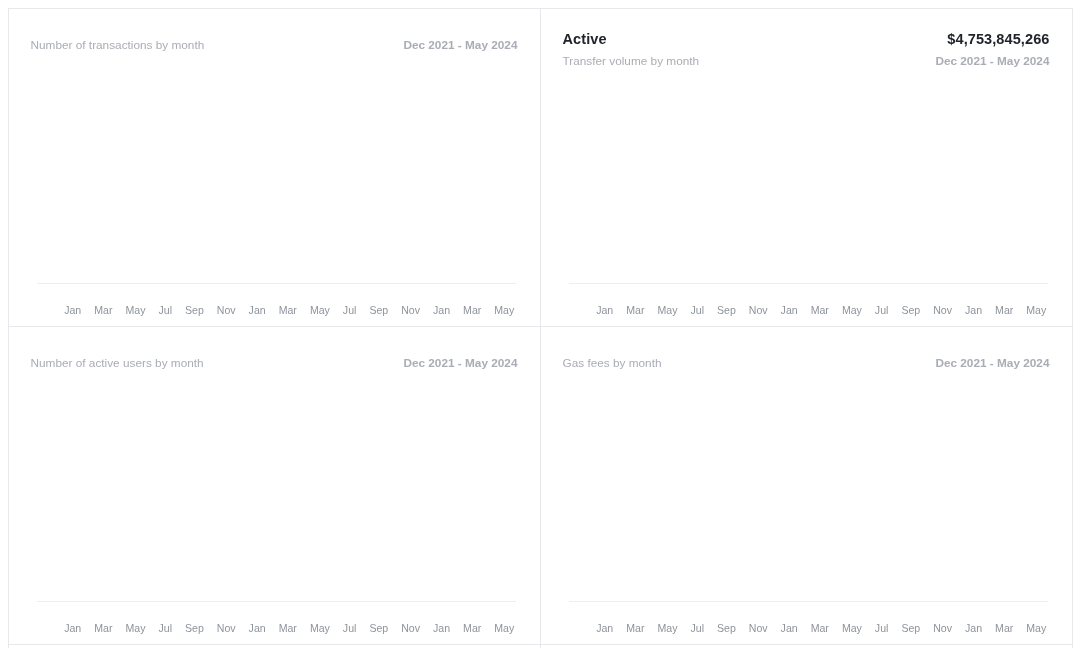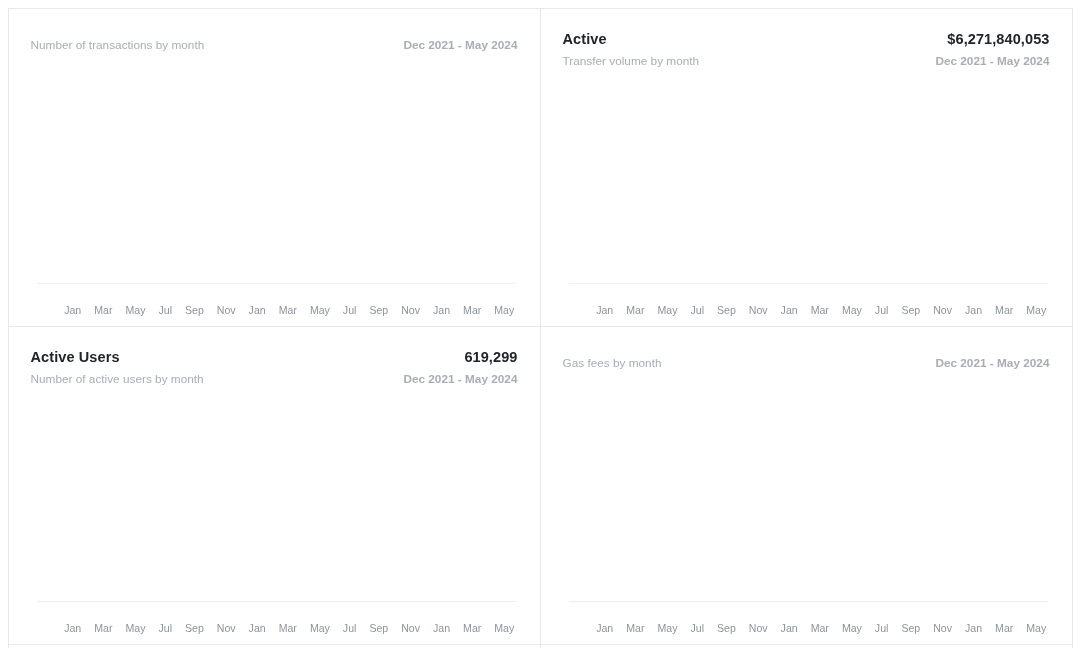--- a/index.html
+++ b/index.html
@@ -344,21 +344,21 @@
           <div class="tick">Mar</div>
           <div class="tick"></div>
           <div class="tick">May</div>
         </div>
     </div>
   </div>
 
   <div class="metric-card">
     <div class="card-header">
       <span class="card-title">Active</span>
-      <span class="card-value">$6,271,840,053</span>
+      <span class="card-value">$4,753,845,266</span>
     </div>
     <div class="card-subheader">
       <span class="card-subtitle">Transfer volume by month</span>
       <span class="card-range">Dec 2021 - May 2024</span>
     </div>
     <div class="chart-area">
       <div class="plot">
         <div class="baseline"></div>
       <div class="bar-col" title="Dec">
             <div class="bar-stack">
@@ -557,24 +557,20 @@
           <div class="tick">Jan</div>
           <div class="tick"></div>
           <div class="tick">Mar</div>
           <div class="tick"></div>
           <div class="tick">May</div>
         </div>
     </div>
   </div>
 
   <div class="metric-card">
-    <div class="card-header">
-      <span class="card-title">Active Users</span>
-      <span class="card-value">619,299</span>
-    </div>
     <div class="card-subheader">
       <span class="card-subtitle">Number of active users by month</span>
       <span class="card-range">Dec 2021 - May 2024</span>
     </div>
     <div class="chart-area">
       <div class="plot">
         <div class="baseline"></div>
       <div class="bar-col" title="Dec">
             <div class="bar-stack">
               <div class="seg" style="background: rgb(23, 162, 234); height: 5.29412%;"></div>

